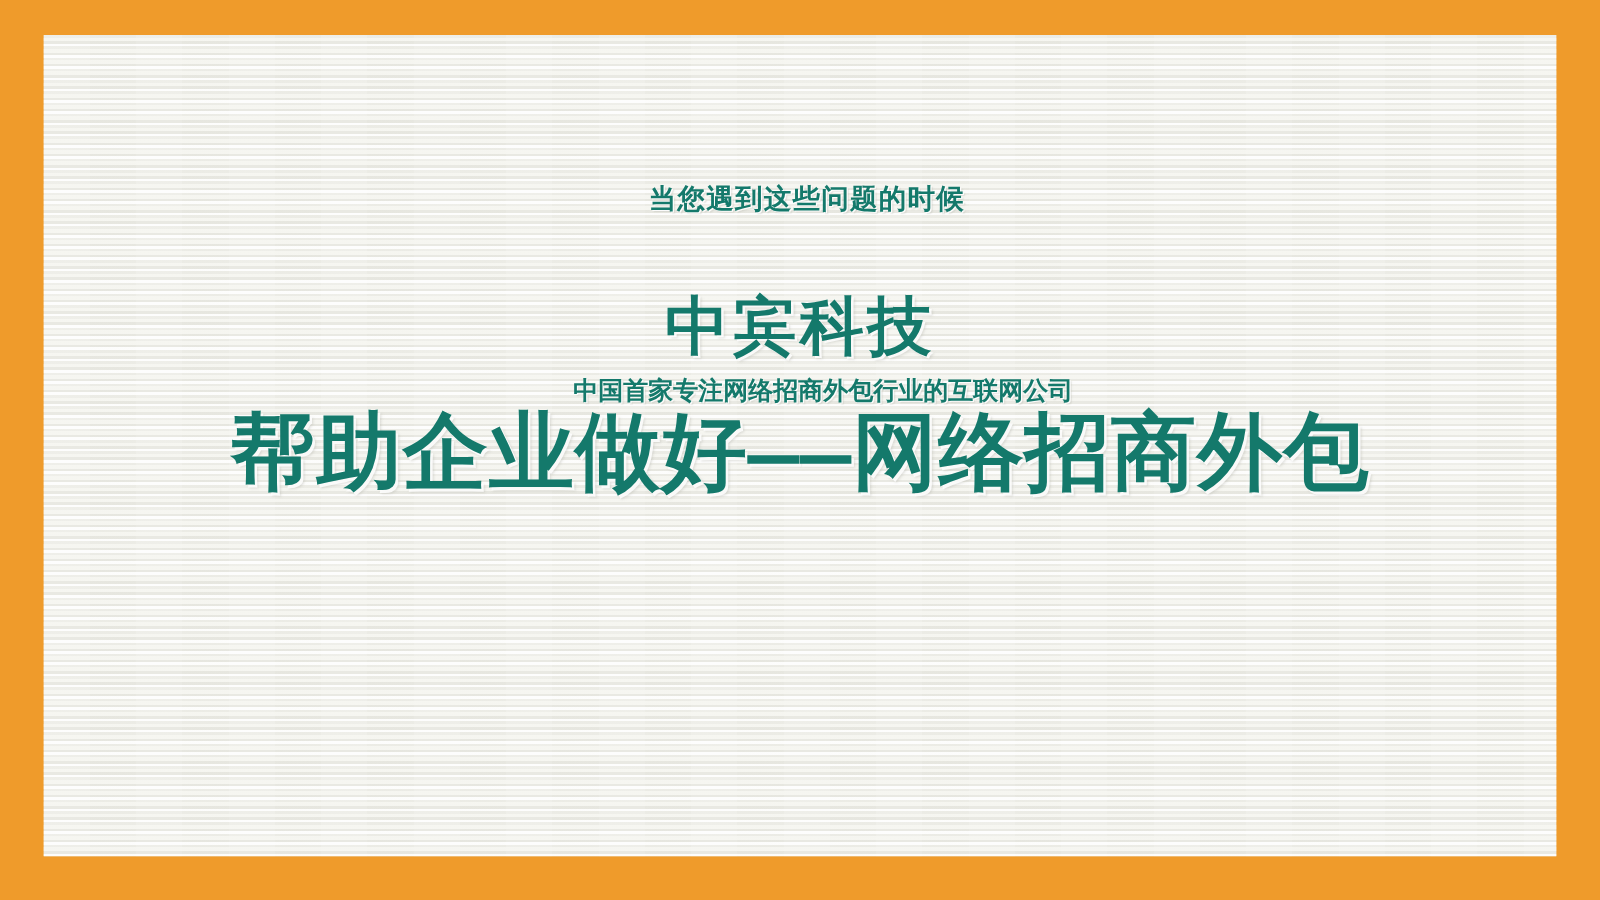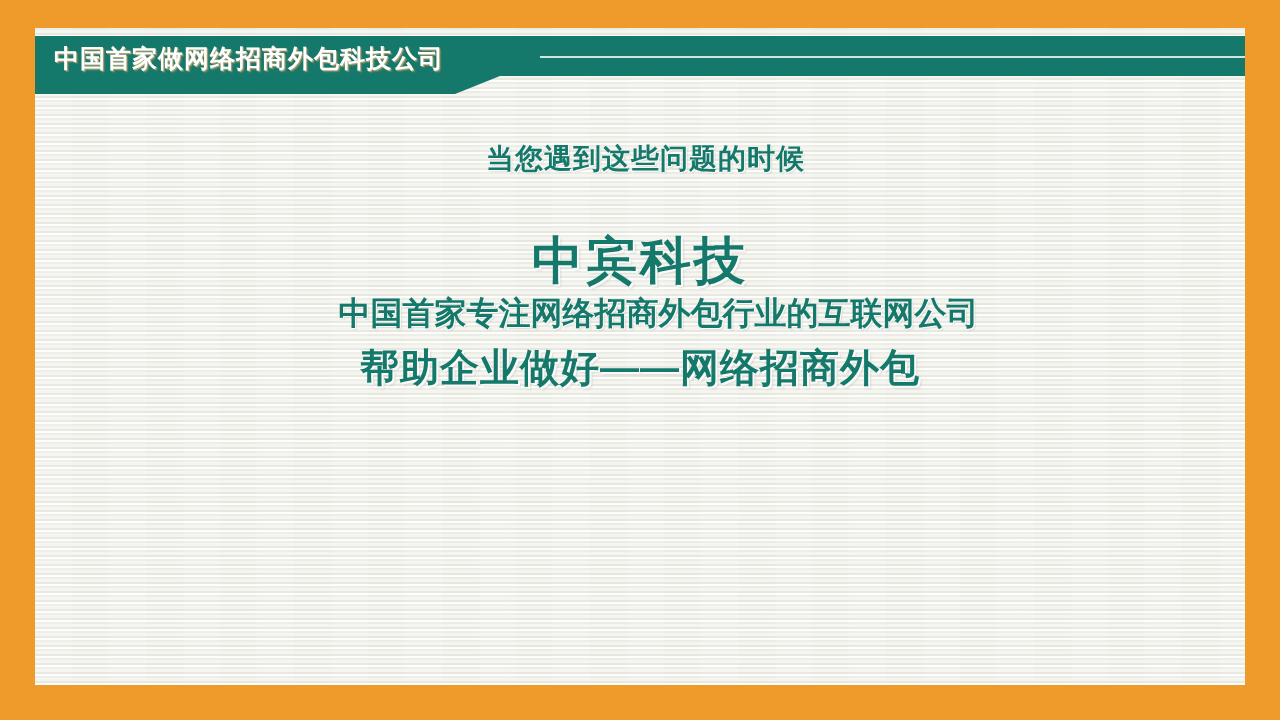--- a/index.html
+++ b/index.html
@@ -94,51 +94,52 @@
   
   .content {
     position: absolute;
     left: 0;
     right: 0;
     top: 118px;
     text-align: center;
     color: #14796B;
   }
   .eyebrow {
-    font-size: 28px;
+    font-size: 22px;
     font-weight: bold;
     line-height: 26px;
     letter-spacing: 1px;
     text-shadow: 1px 1px 0 rgba(255,255,255,0.9), 2px 2px 1px rgba(180,180,170,0.30);
     padding-left: 11px;
   }
   .brand {
     margin-top: 54px;
     font-size: 51px;
     font-weight: bold;
     line-height: 70px;
     letter-spacing: 3px;
     text-shadow: 2px 2px 0 rgba(255,255,255,0.85), 3px 3px 2px rgba(175,175,165,0.35);
   }
   .tagline {
     margin-top: -2px;
-    font-size: 32px;
+    font-size: 20px;
     font-weight: bold;
     line-height: 38px;
     letter-spacing: 0px;
     text-shadow: 1px 1px 0 rgba(255,255,255,0.9), 2px 2px 1px rgba(180,180,170,0.30);
     margin-left: 37px;
   }
   .headline {
     margin-top: 2px;
-    font-size: 39px;
+    font-size: 68px;
     font-weight: bold;
     line-height: 68px;
     letter-spacing: 1px;
     text-shadow: 2px 2px 0 rgba(255,255,255,0.85), 3px 3px 2px rgba(175,175,165,0.35);
+    font-family: Liberation Mono, monospace;
   }
 
   
   .footer-band {
     position: absolute;
     left: 48px;
     bottom: 8px;
     width: 1162px;
     height: 55px;
   }
@@ -169,25 +170,20 @@
     letter-spacing: 1px;
   }
 </style>
 </head>
 <body>
 
 <div class="slide">
 
   <div class="paper">
 
-    <div class="header-band">
-      <div class="band-shape"></div>
-      <div class="band-hairline"></div>
-      <div class="header-title">中国首家做网络招商外包科技公司</div>
-    </div>
 
     <div class="content">
       <div class="eyebrow">当您遇到这些问题的时候</div>
       <div class="brand">中宾科技</div>
       <div class="tagline">中国首家专注网络招商外包行业的互联网公司</div>
       <div class="headline">帮助企业做好——网络招商外包</div>
     </div>
 
 
   </div>

